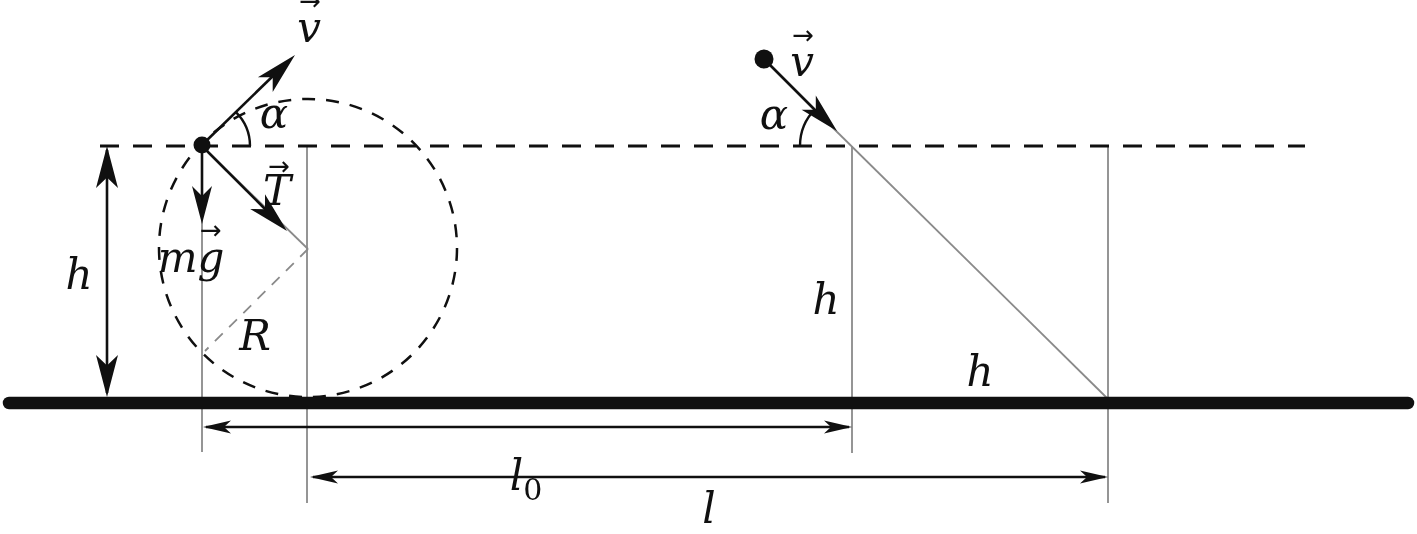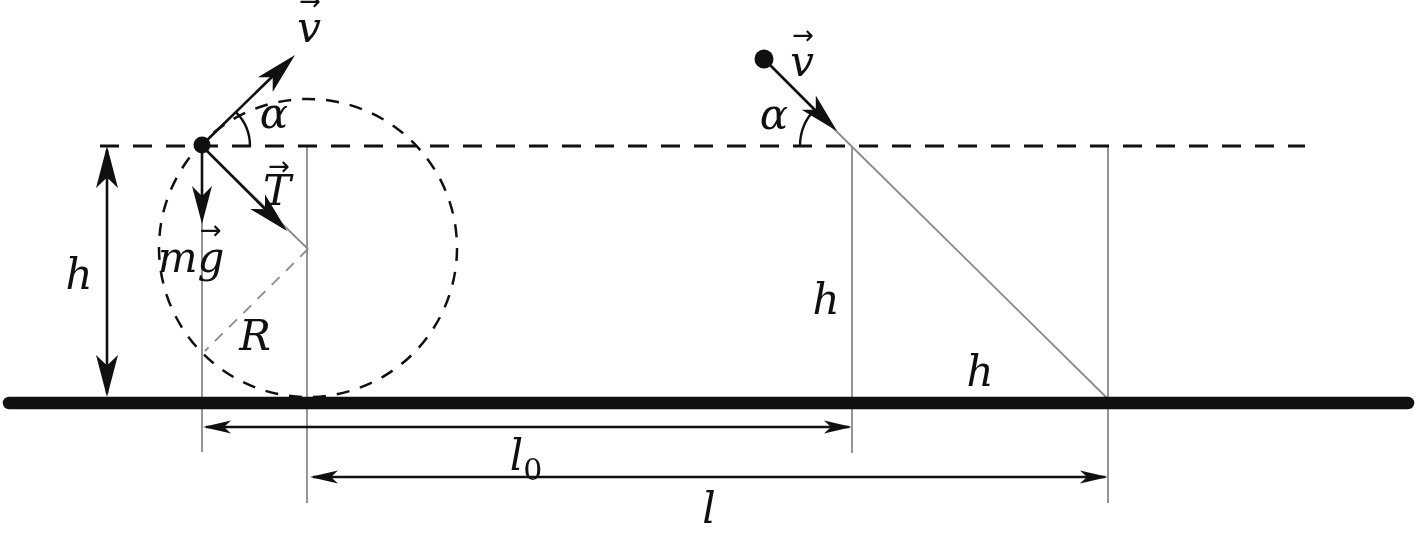--- a/index.html
+++ b/index.html
@@ -163,21 +163,21 @@
   </div>
 
   <div class="lbl" style="left:826px; top:300px;">
     <span>h</span>
   </div>
 
   <div class="lbl" style="left:980px; top:372px;">
     <span>h</span>
   </div>
 
-  <div class="lbl" style="left:526px; top:460px;">
+  <div class="lbl" style="left:526px; top:480px;">
     <span>l</span><span class="sub">0</span>
   </div>
 
   <div class="lbl" style="left:709px; top:509px;">
     <span>l</span>
   </div>
 
 </div>
 
 </body></html>

